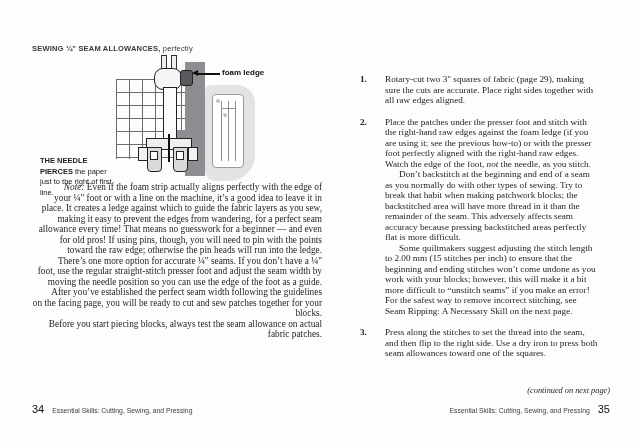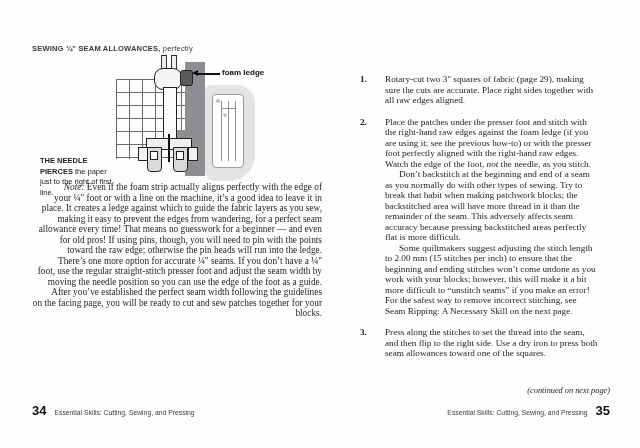--- a/index.html
+++ b/index.html
@@ -66,21 +66,21 @@
   
   .body-text{position:absolute;left:32px;top:182px;width:290px;
              font-size:9.3px;line-height:10.5px;text-align:right;}
   .para{margin:0;text-indent:14px;}
   .it{font-style:italic;}
 
   .footer{position:absolute;top:403px;font-family:"Liberation Sans",sans-serif;
           font-size:6.8px;color:#3d3d3d;white-space:nowrap;}
   .footer-left{left:32px;}
   .footer-right{right:30px;}
-  .page-num{font-weight:bold;font-size:13px;color:#111;}
+  .page-num{font-weight:normal;font-size:11px;color:#111;}
   .footer-left .page-num{margin-right:8px;}
   .footer-right .page-num{margin-left:8px;}
 
   
   .banner{position:absolute;left:34px;top:44px;width:238px;height:20px;
           background:linear-gradient(#d9d9d9 0 3px,#c7c7c7 3px);
           clip-path:polygon(12px 0,100% 0,100% 100%,0 100%);
           text-align:center;}
   .banner span{font-family:"Liberation Sans",sans-serif;font-weight:bold;font-size:9px;
           letter-spacing:.6px;color:#4d4d4d;line-height:21px;}
@@ -137,20 +137,21 @@
 
       <div class="fig-caption">
         <b>THE NEEDLE PIERCES</b><span> the paper just to the right of first line.</span>
       </div>
     </div>
 
     <div class="body-text">
       <p class="para"><span class="it">Note:</span><span> Even if the foam strip actually aligns perfectly with the edge of your ¼" foot or with a line on the machine, it’s a good idea to leave it in place. It creates a ledge against which to guide the fabric layers as you sew, making it easy to prevent the edges from wandering, for a perfect seam allowance every time! That means no guesswork for a beginner — and even for old pros! If using pins, though, you will need to pin with the points toward the raw edge; otherwise the pin heads will run into the ledge.</span></p>
       <p class="para">There’s one more option for accurate ¼" seams. If you don’t have a ¼" foot, use the regular straight-stitch presser foot and adjust the seam width by moving the needle position so you can use the edge of the foot as a guide.</p>
       <p class="para">After you’ve established the perfect seam width following the guidelines on the facing page, you will be ready to cut and sew patches together for your blocks.</p>
+      <p class="para">Before you start piecing blocks, always test the seam allowance on actual fabric patches.</p>
     </div>
 
     <div class="footer footer-left">
       <span class="page-num">34</span><span>Essential Skills: Cutting, Sewing, and Pressing</span>
     </div>
   </div>
 
   <div class="page page-right">
 
 

